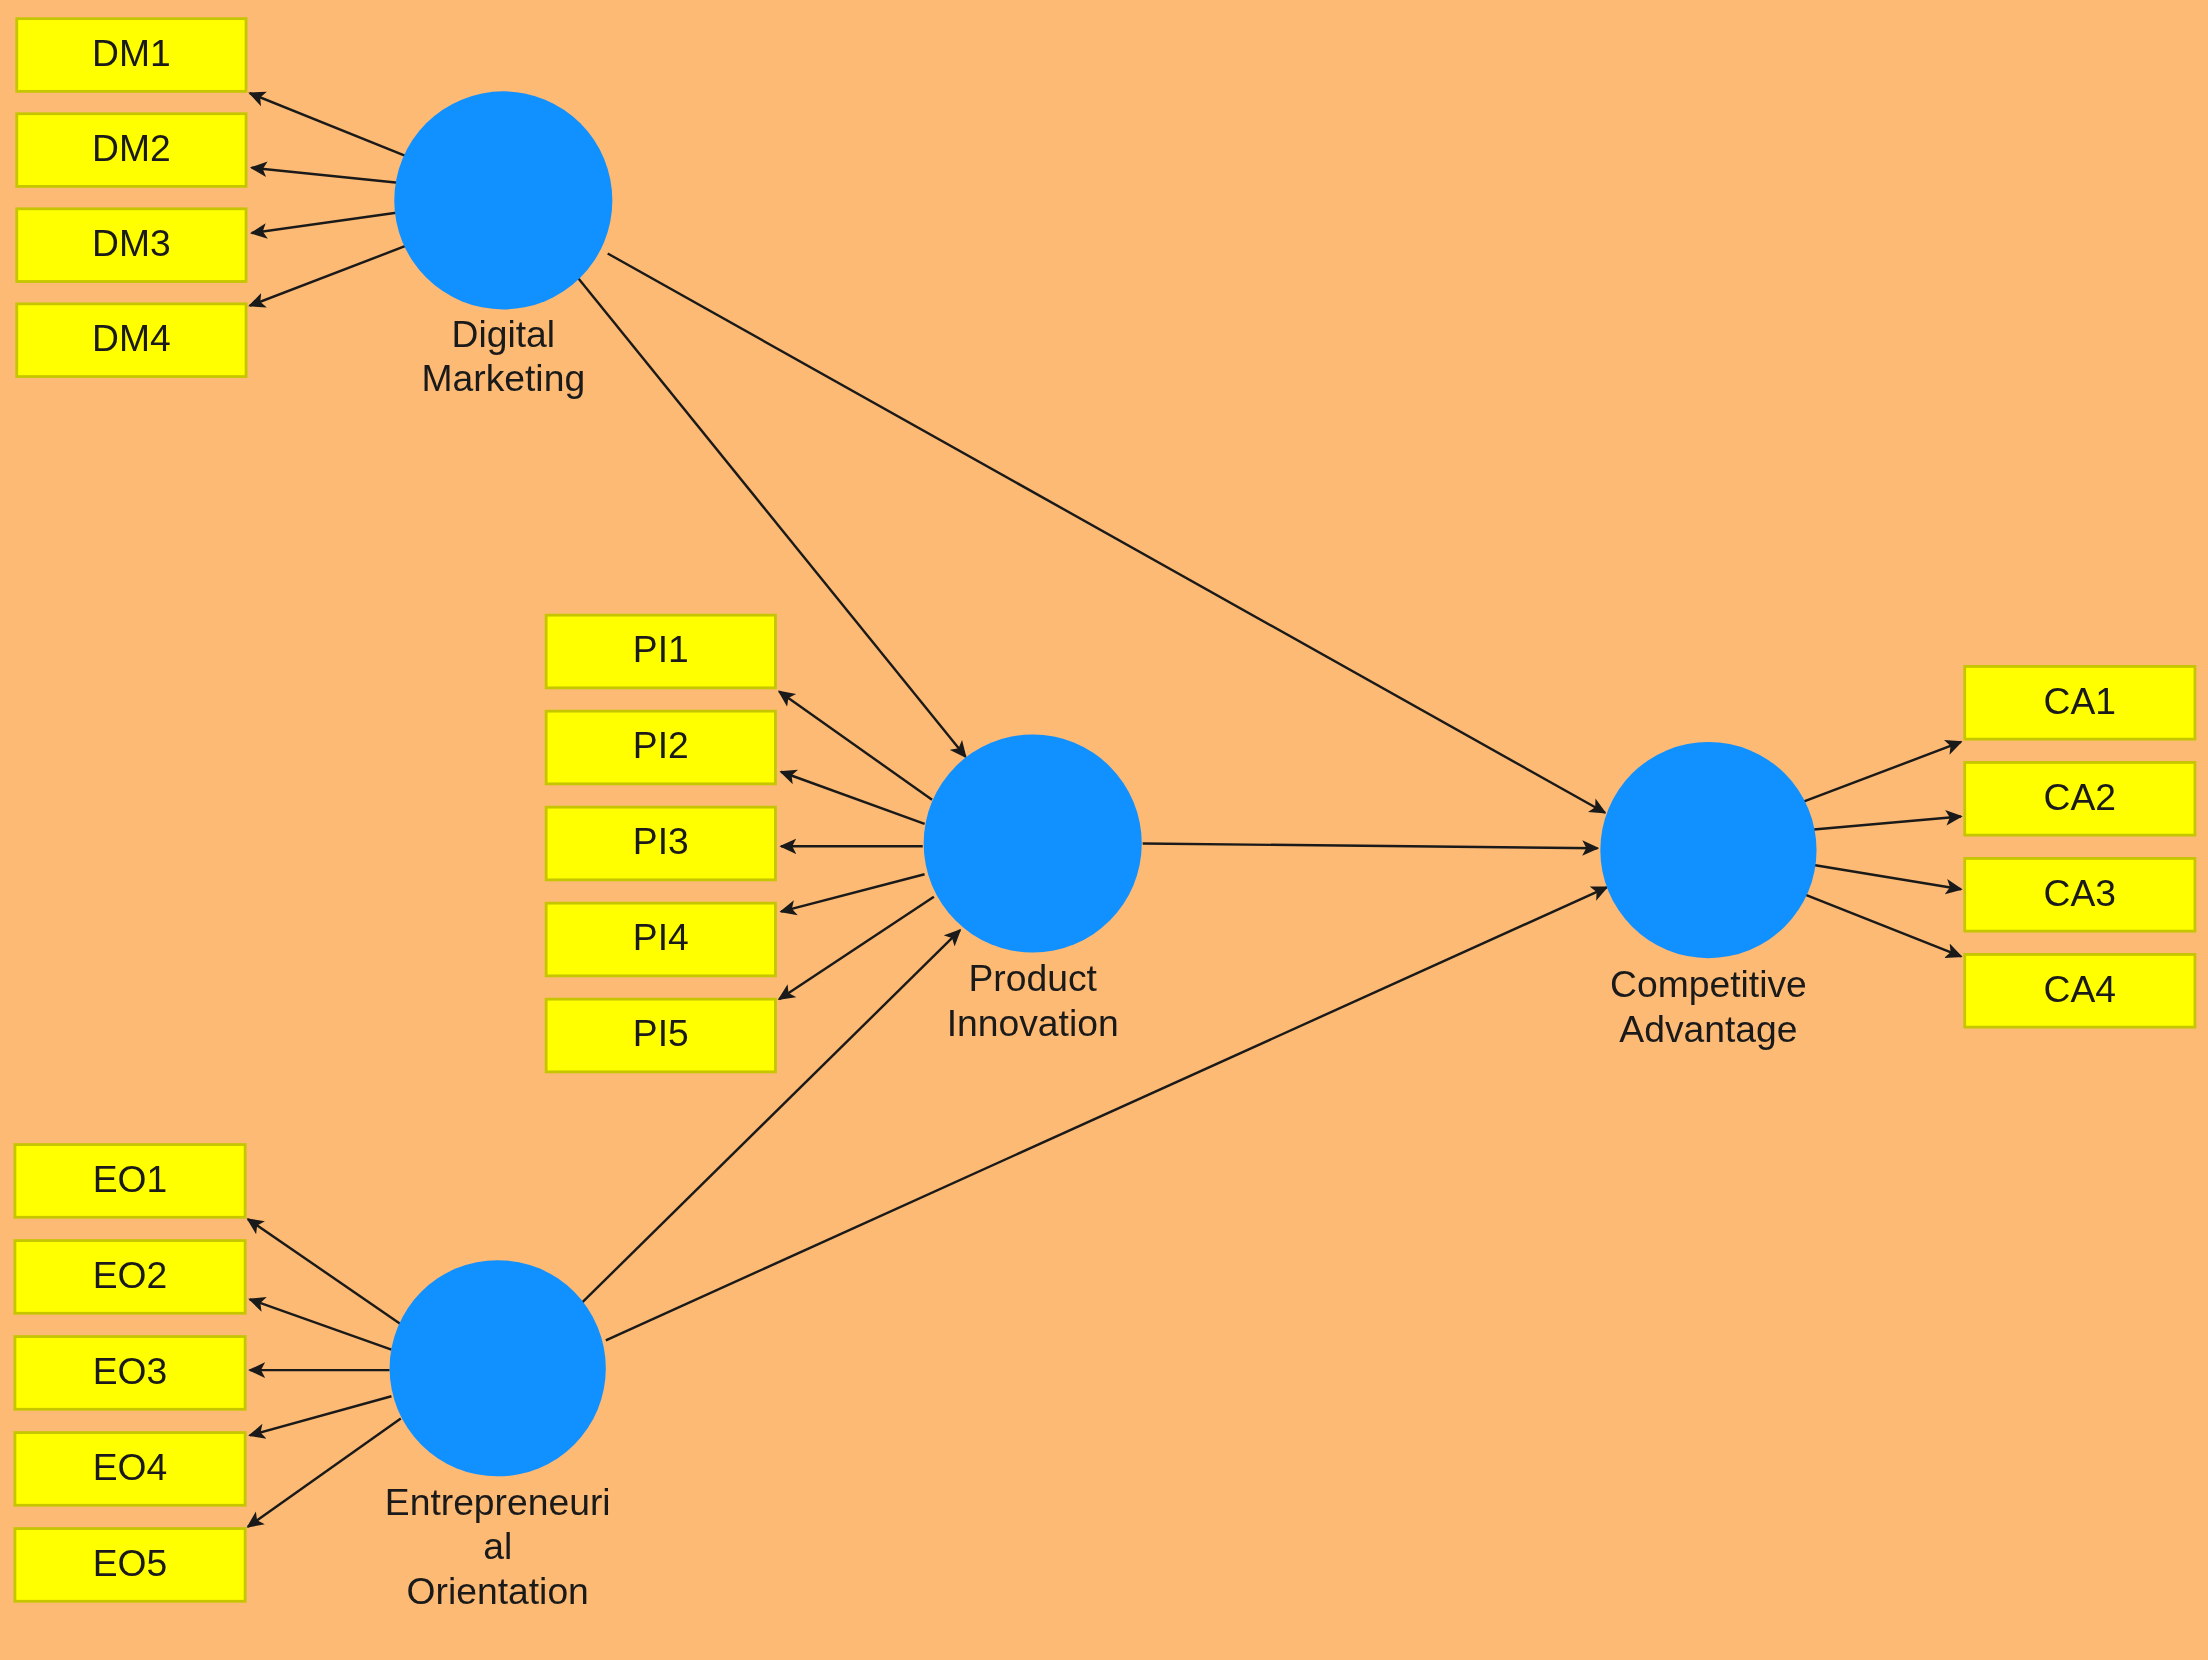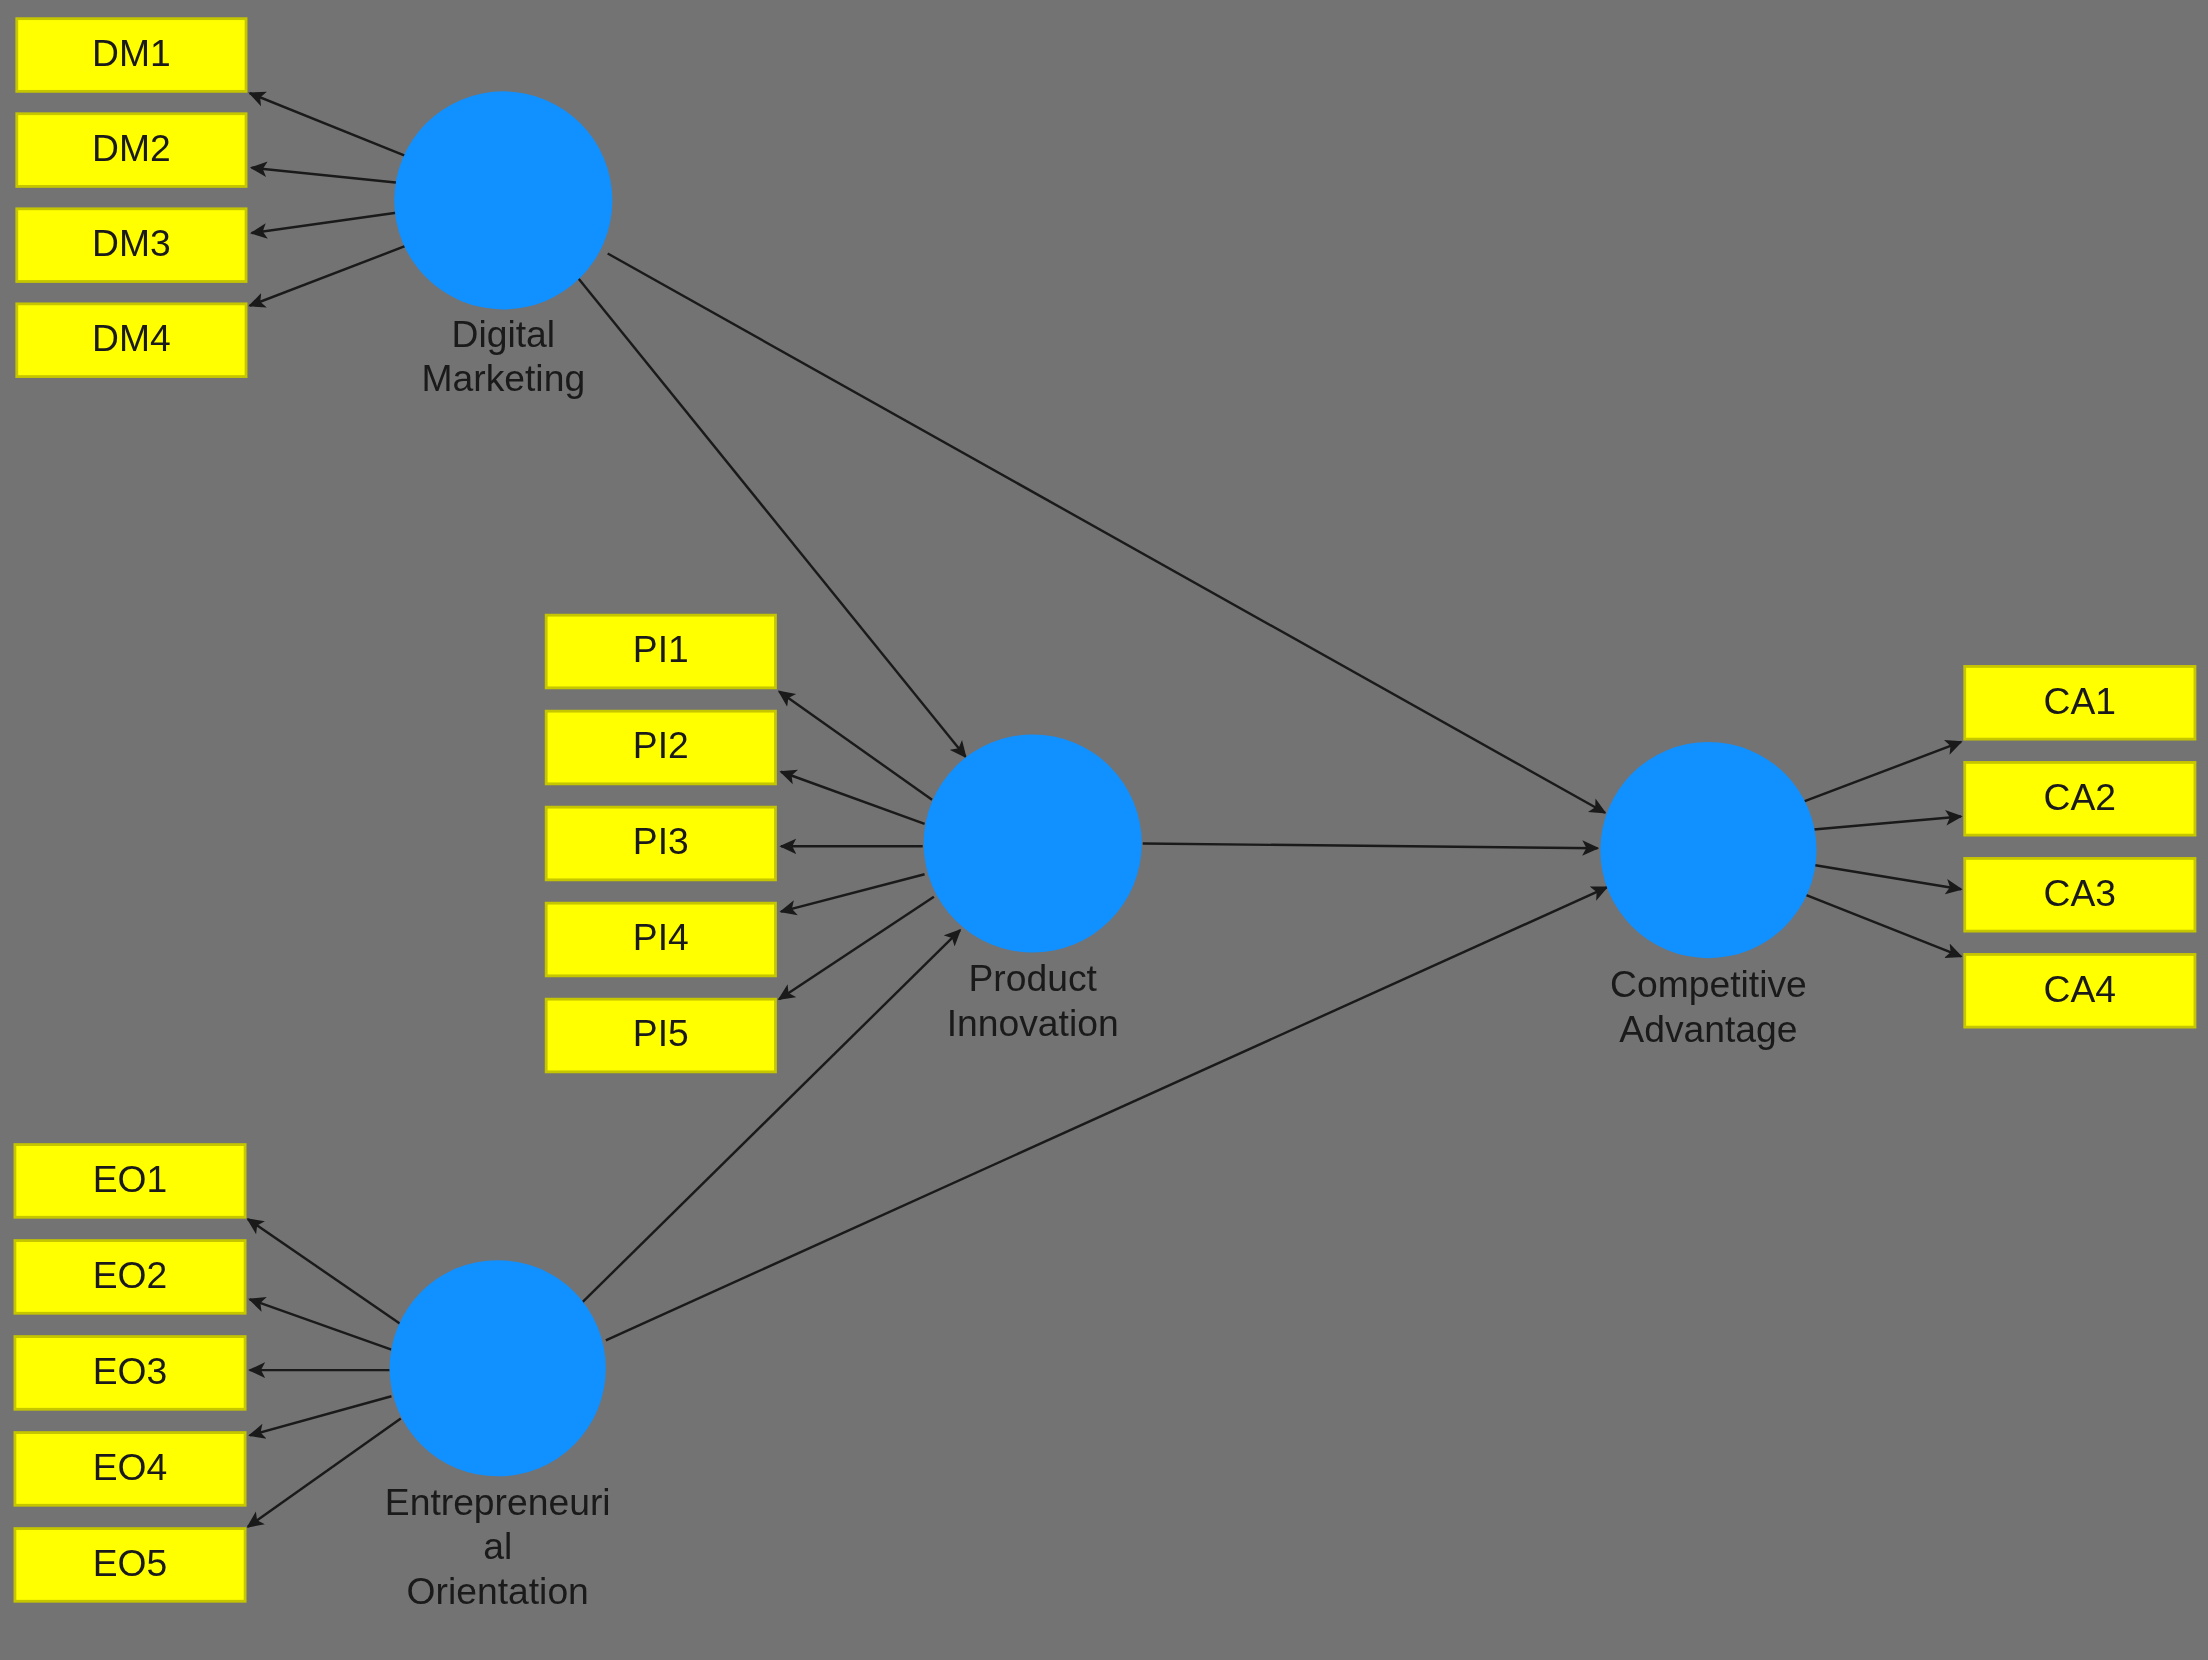--- a/index.html
+++ b/index.html
@@ -8,21 +8,21 @@
     padding: 0;
     background: #ffffff;
   }
   body {
     font-family: "Liberation Sans", sans-serif;
   }
   #stage {
     position: relative;
     width: 2208px;
     height: 1660px;
-    background: #737373;
+    background: #fdba74;
     overflow: hidden;
   }
   #diagram-svg {
     position: absolute;
     left: 0;
     top: 0;
     width: 2208px;
     height: 1660px;
   }
   .indicator-box {

